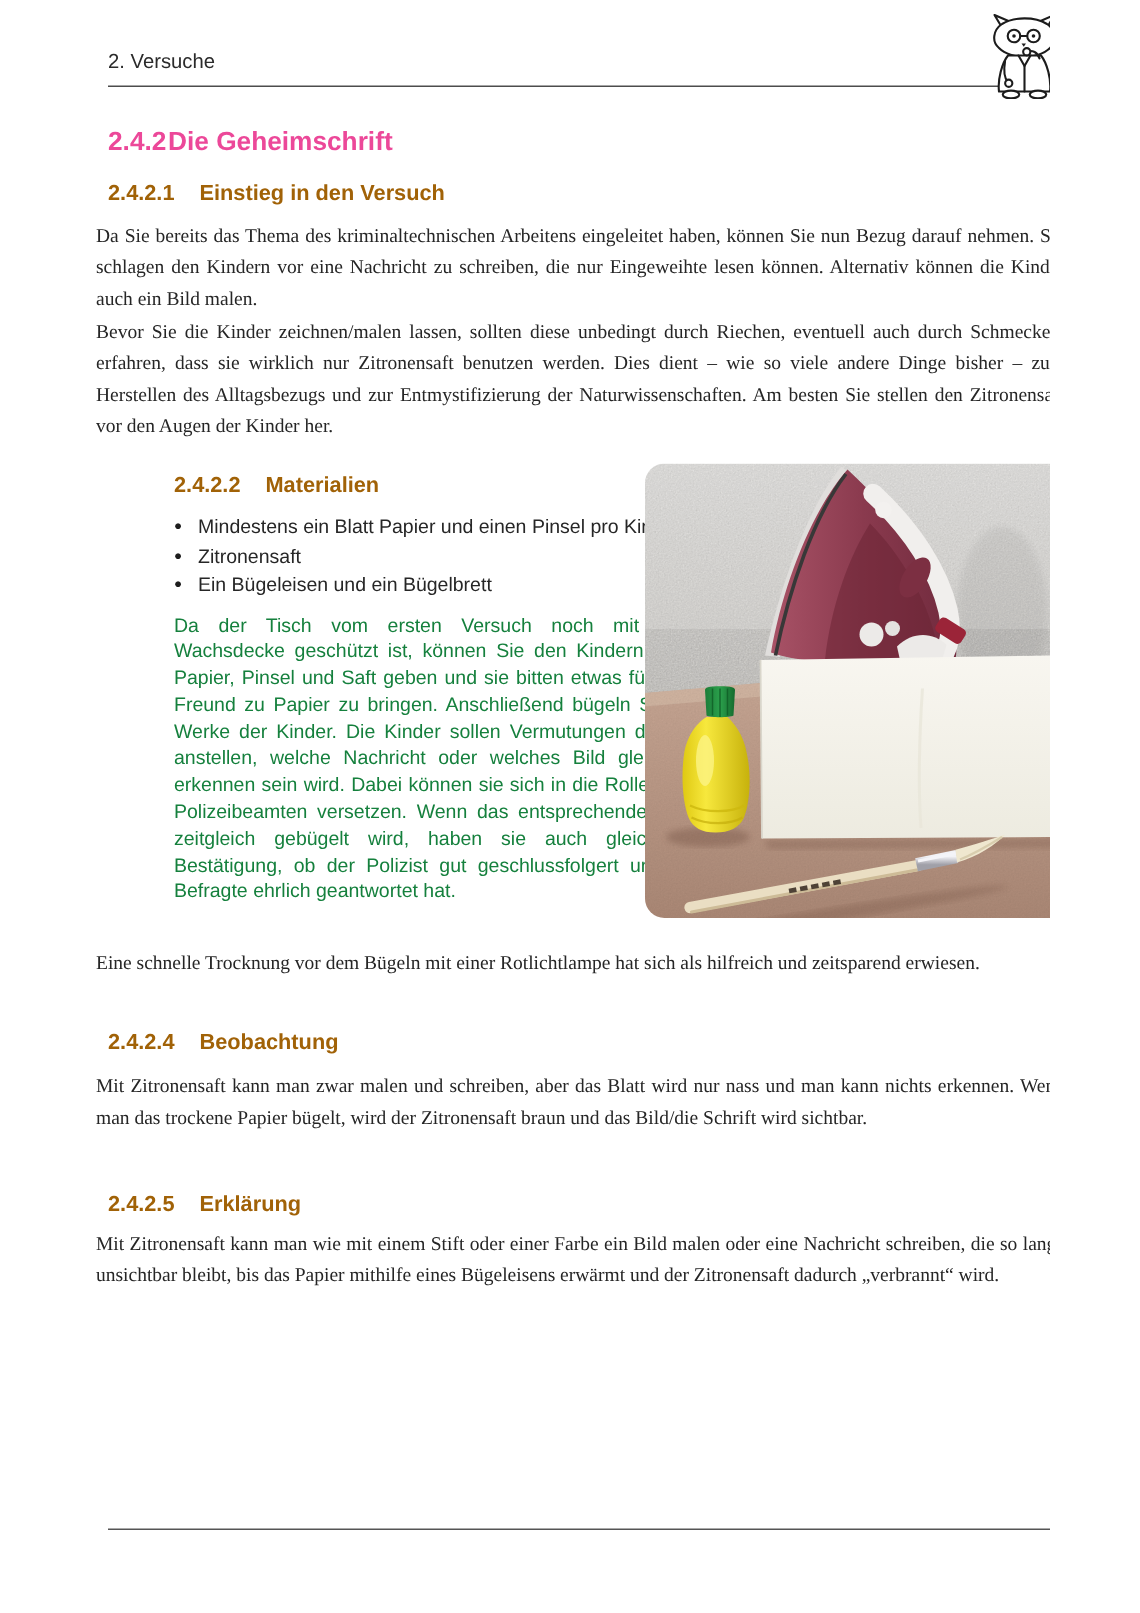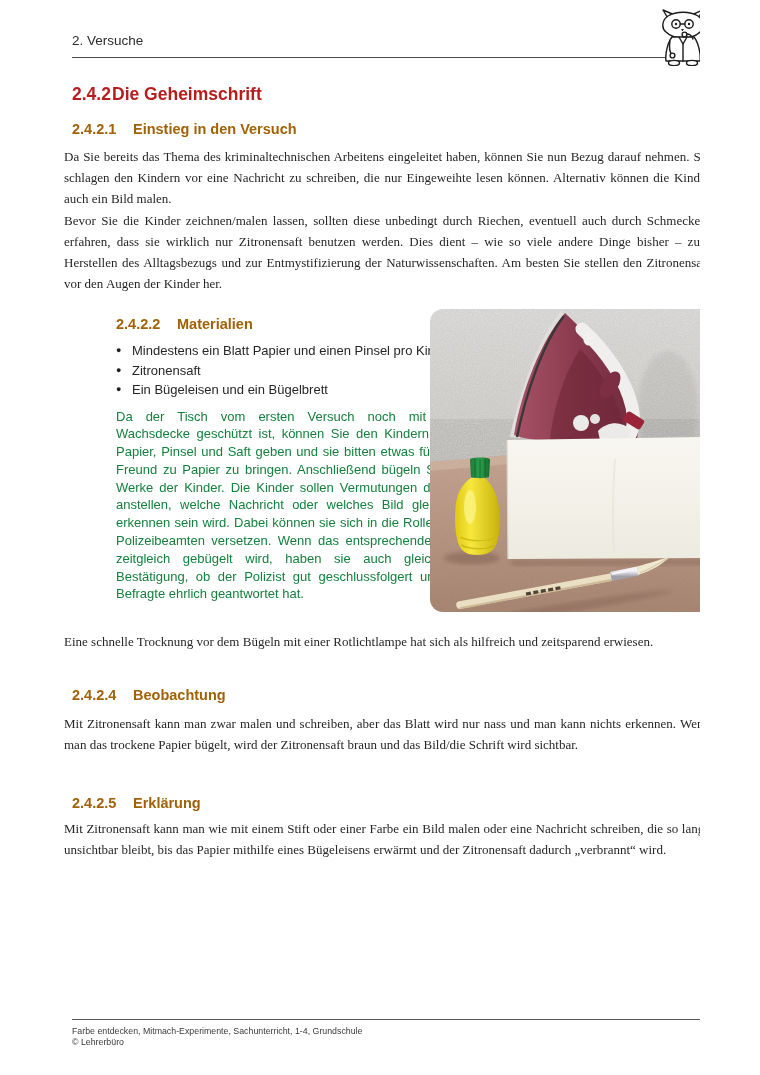--- a/index.html
+++ b/index.html
@@ -4,21 +4,21 @@
 <style>
   html,body{margin:0;padding:0;background:#ffffff;}
   .page{
     position:relative;width:700px;height:1075px;background:#ffffff;
     font-family:"Liberation Sans",sans-serif;color:#242424;overflow:hidden;
   }
   .abs{position:absolute;}
   .breadcrumb{left:72px;top:33px;font-size:13.5px;color:#2b2b2b;}
   .header-rule{left:72px;top:57px;width:646px;border-top:1.5px solid #4d4d4d;height:0;}
   .logo{left:654px;top:8px;width:58px;height:58px;}
-  .h1{left:72px;top:84px;font-size:17.5px;font-weight:bold;color:#b91c1c;}
+  .h1{left:72px;top:84px;font-size:17.5px;font-weight:bold;color:#ec4899;}
   .h1 .num{display:inline-block;min-width:40px;}
   .h2{font-size:14.5px;font-weight:bold;color:#a16207;}
   .h2 .num{display:inline-block;min-width:50px;margin-right:11px;}
   .h2-einstieg{left:72px;top:121px;}
   .para{left:64px;width:646px;font-size:13px;line-height:21px;text-align:justify;color:#262626;font-family:Liberation Serif, serif;}
   .p1{top:146px;}
   .p2{top:210px;}
   .leftcol{left:72px;top:316px;width:352px;margin-left:44px;}
   .mat-list{margin:9px 0 0 0;padding:0;list-style:none;font-size:13px;line-height:19.5px;color:#262626;}
   .mat-list li{display:flex;}
@@ -205,19 +205,15 @@
     <span class="num">2.4.2.4</span><span>Beobachtung</span>
   </div>
   <div class="abs para p-beob">Mit Zitronensaft kann man zwar malen und schreiben, aber das Blatt wird nur nass und man kann nichts erkennen. Wenn man das trockene Papier bügelt, wird der Zitronensaft braun und das Bild/die Schrift wird sichtbar.</div>
 
   <div class="abs h2 h2-erk">
     <span class="num">2.4.2.5</span><span>Erklärung</span>
   </div>
   <div class="abs para p-erk">Mit Zitronensaft kann man wie mit einem Stift oder einer Farbe ein Bild malen oder eine Nachricht schreiben, die so lange unsichtbar bleibt, bis das Papier mithilfe eines Bügeleisens erwärmt und der Zitronensaft dadurch „verbrannt“ wird.</div>
 
   <div class="abs footer-rule"></div>
-  <div class="abs footer-text">
-    <div>Farbe entdecken, Mitmach-Experimente, Sachunterricht, 1-4, Grundschule</div>
-    <div>© Lehrerbüro</div>
-  </div>
   <div class="abs page-num">9</div>
 
 </div>
 
 </body></html>

